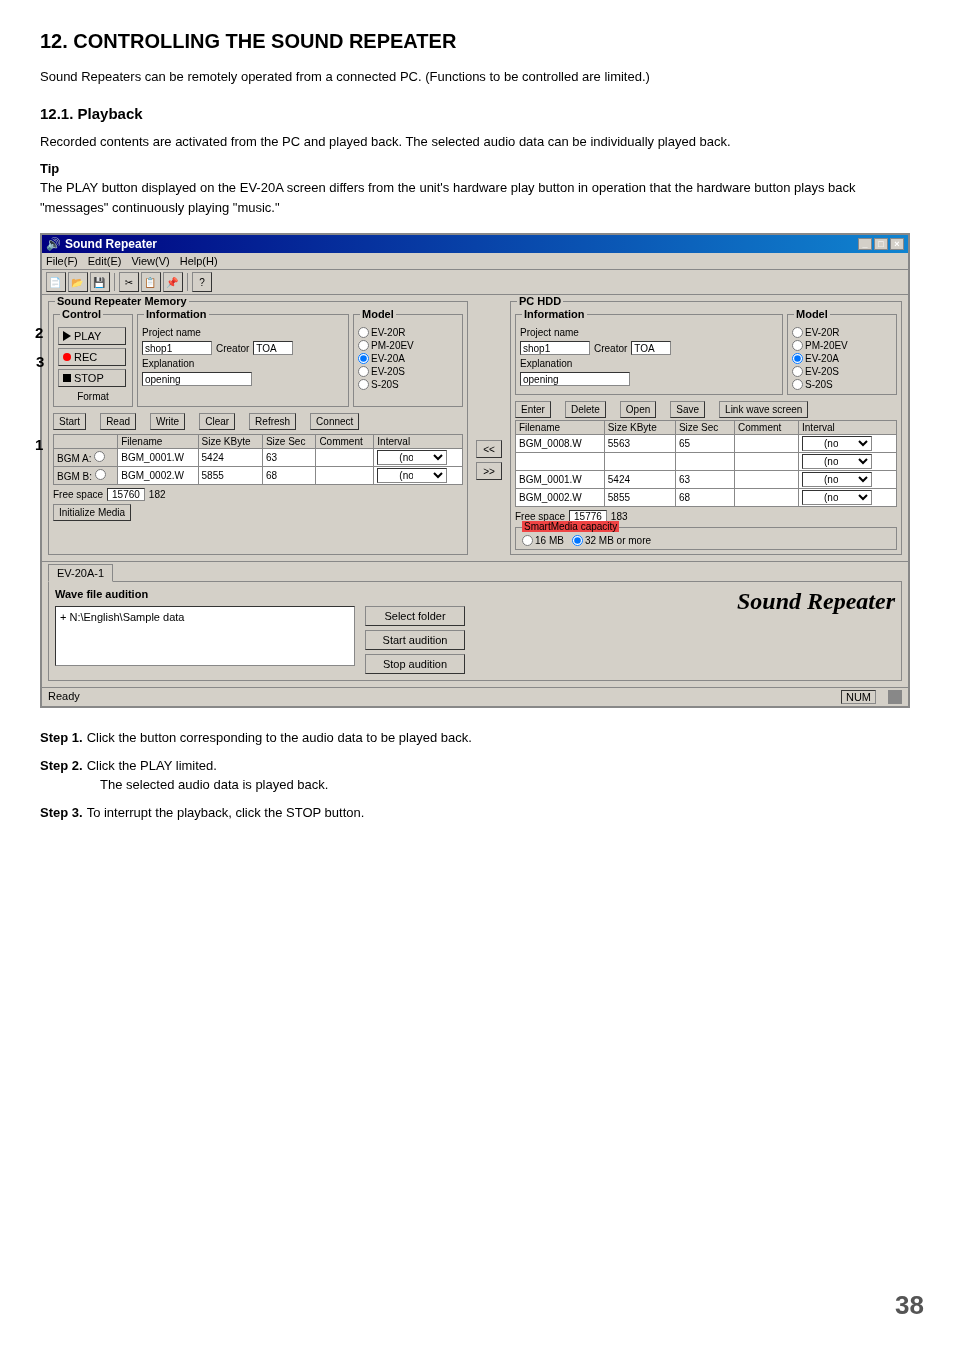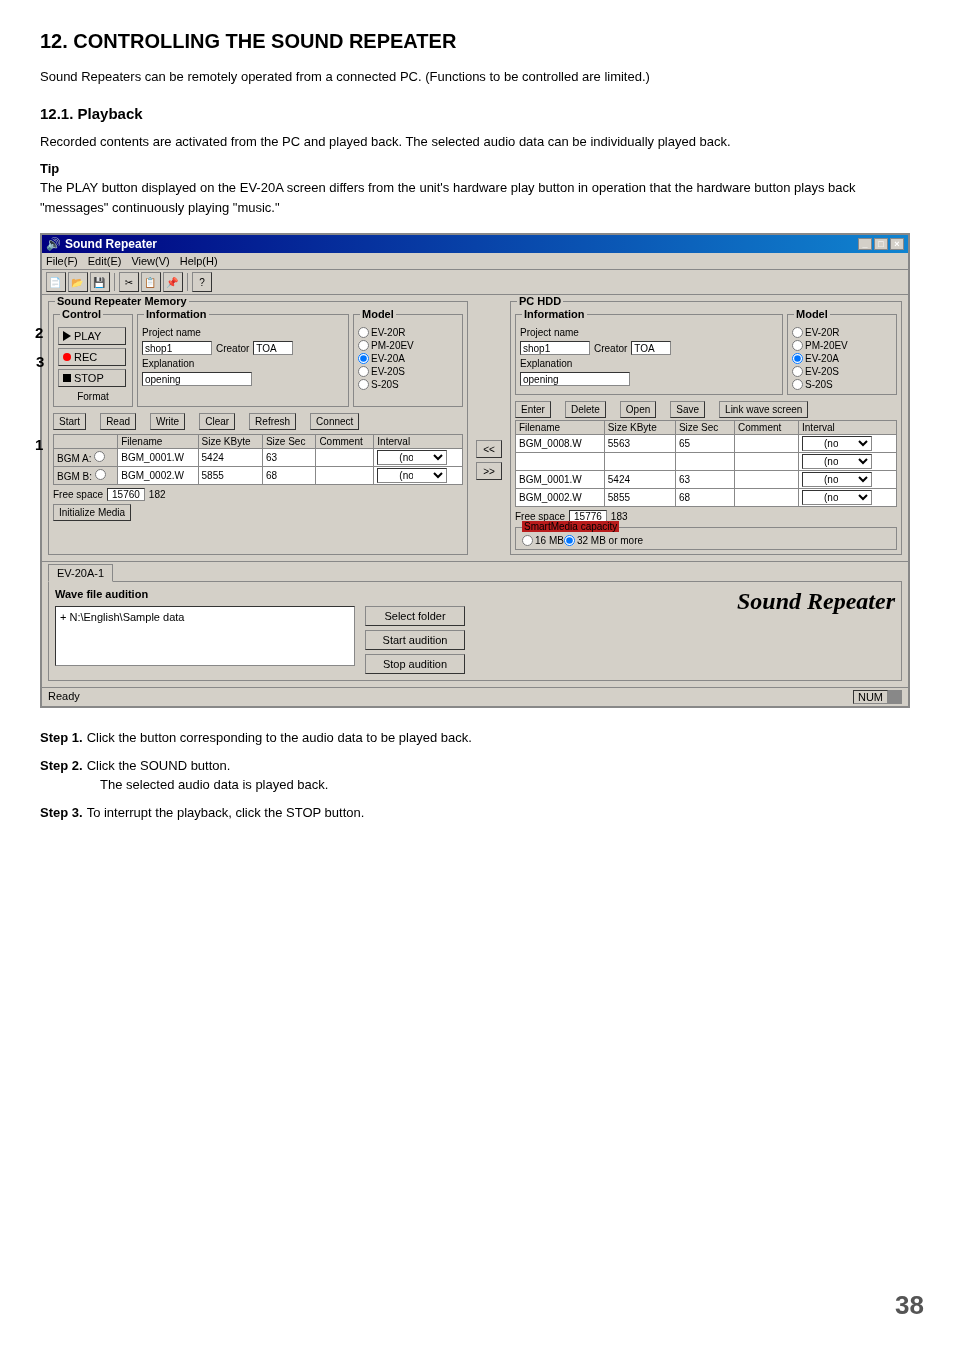--- a/index.html
+++ b/index.html
@@ -359,21 +359,21 @@
       border: 1px solid #888;
       padding: 3px 6px;
       position: relative;
       font-size: 10px;
       margin-top: 4px;
     }
     .smartmedia-title {
       position: absolute;
       top: -7px;
       left: 6px;
-      background: #b91c1c;
+      background: #ef4444;
       padding: 0 2px;
       font-size: 10px;
     }
 
     
     .tab-strip {
       background: #d4d0c8;
       padding: 2px 6px 0;
       border-top: 1px solid #888;
     }
@@ -760,21 +760,21 @@
         </table>
 
         <div class="free-space-row">
           <span>Free space</span>
           <span style="border:1px inset #888;background:white;padding:0 4px;">15776</span>
           <span>183</span>
         </div>
 
         <div class="smartmedia-panel">
           <span class="smartmedia-title">SmartMedia capacity</span>
-          <div style="display:flex;gap:0;margin-top:4px;font-size:10px;">
+          <div style="display:flex;gap:8px;margin-top:4px;font-size:10px;">
             <div class="radio-row">
               <input type="radio" name="smartmedia" style="">
               <span>16 MB</span>
             </div>
             <div class="radio-row">
               <input type="radio" name="smartmedia" checked="" style="">
               <span>32 MB or more</span>
             </div>
           </div>
         </div>
@@ -799,37 +799,37 @@
         <div class="wave-buttons">
           <button class="wave-btn">Select folder</button>
           <button class="wave-btn">Start audition</button>
           <button class="wave-btn">Stop audition</button>
         </div>
       </div>
     </div>
 
     <div class="statusbar">
       <span>Ready</span>
-      <div style="display:flex;align-items:center;gap:0;">
+      <div style="display:flex;align-items:center;gap:12px;">
         <div class="status-num">NUM</div>
         <div style="width:14px;height:14px;background:#888;display:inline-block;"></div>
       </div>
     </div>
   </div>
 
   <div class="steps-section">
     <div class="step-row">
       <span class="step-label">Step 1.</span>
       <span>Click the button corresponding to the audio data to be played back.</span>
     </div>
     <div class="step-row">
       <div>
         <div style="display:flex;">
           <span class="step-label">Step 2.</span>
-          <span>Click the SOUND button.</span>
+          <span>Click the PLAY limited.</span>
         </div>
         <div class="step-indent">The selected audio data is played back.</div>
       </div>
     </div>
     <div class="step-row">
       <span class="step-label">Step 3.</span>
       <span>To interrupt the playback, click the STOP button.</span>
     </div>
   </div>
 </div>

